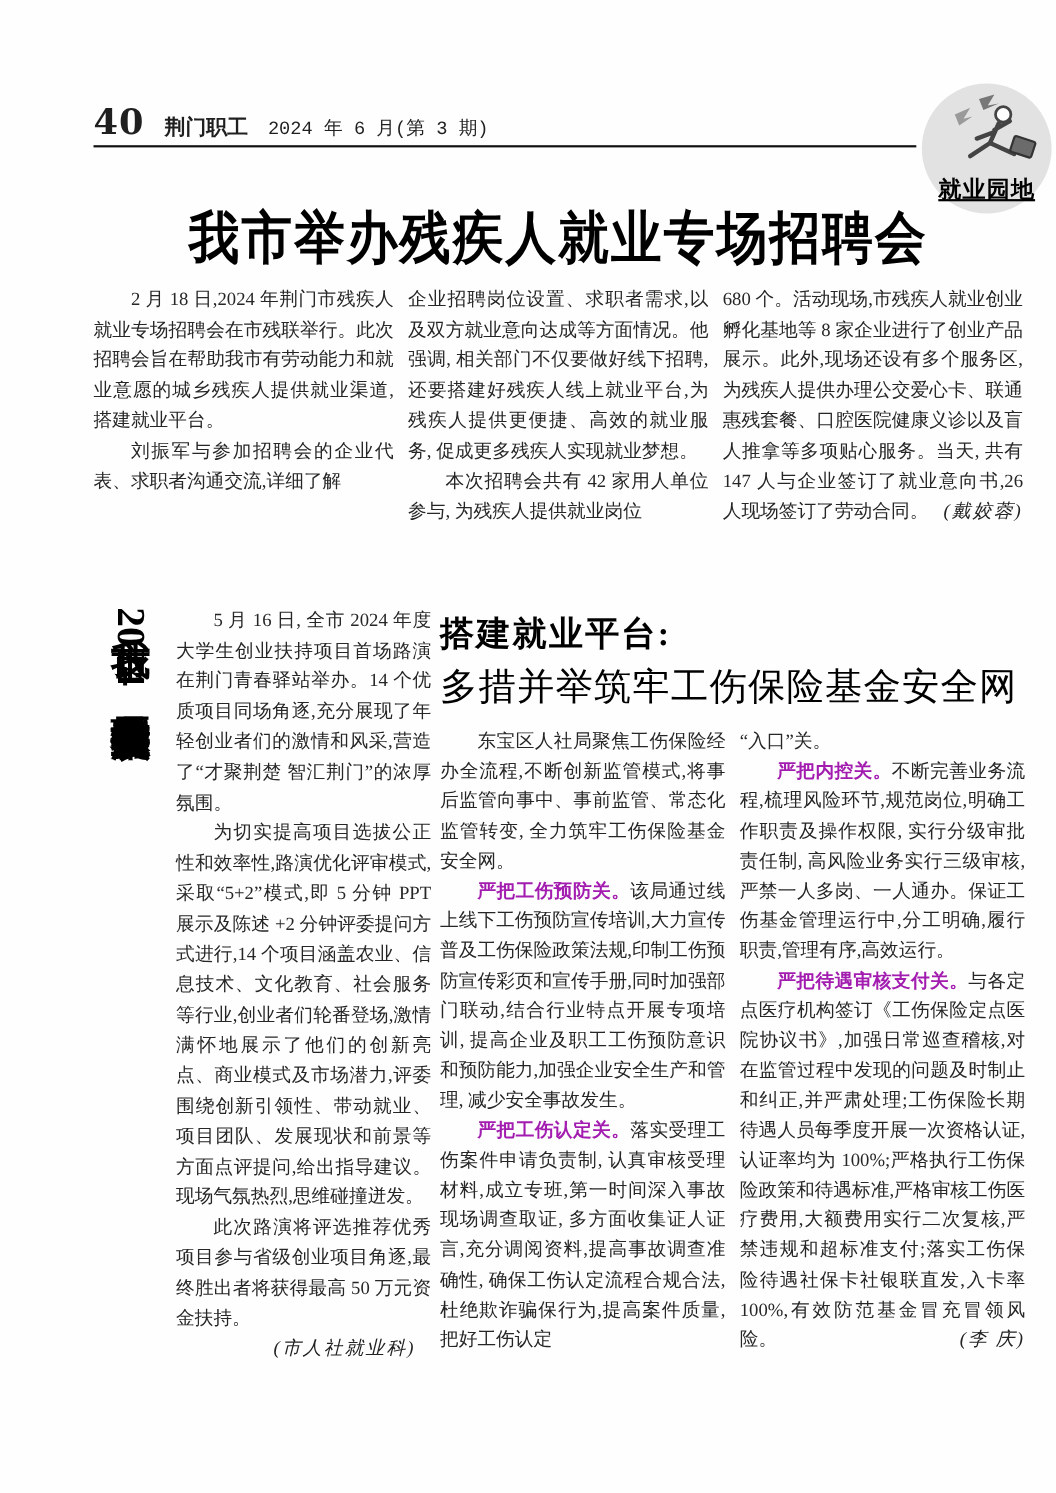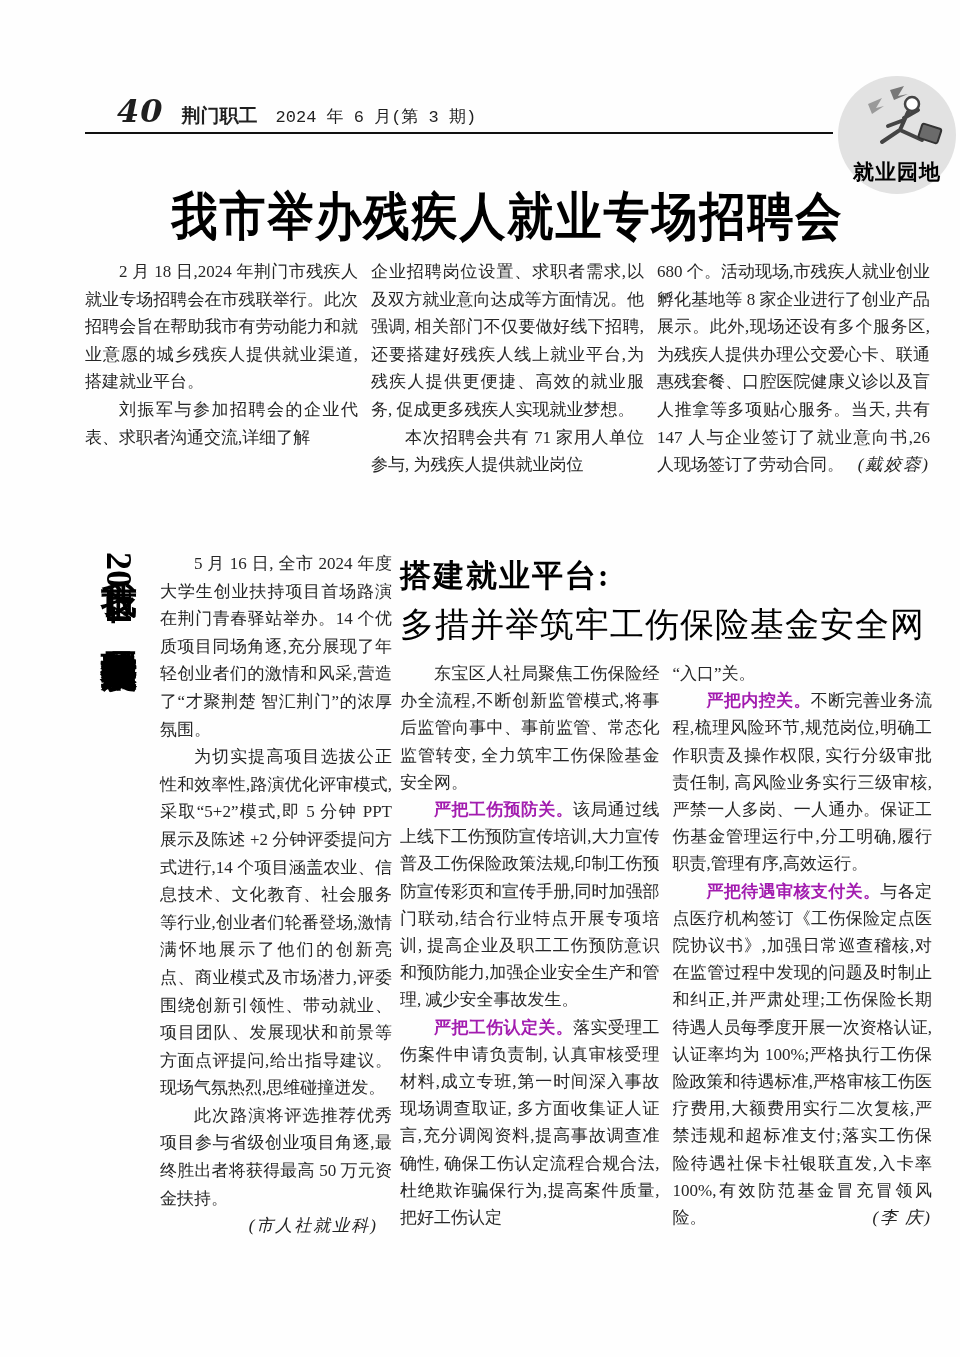--- a/index.html
+++ b/index.html
@@ -11,41 +11,41 @@
     font-family:"Liberation Serif", serif;
     color:#1f1f1f;
   }
   
   .masthead{
     position:absolute;left:85px;top:92px;
     display:flex;align-items:baseline;gap:18px;
     white-space:nowrap;
   }
   .page-num{
-    font-size:32px;font-weight:700;font-style:italic;
-    font-family:"DejaVu Serif", serif;letter-spacing:1px;margin-left:32px;
+    font-size:32px;font-weight:700;
+    font-family:"DejaVu Serif", serif;letter-spacing:1px;
   }
   .pub-name{font-size:19px;font-weight:700;font-family:"Liberation Sans", sans-serif;}
   .issue-date{font-size:17px;font-family:Liberation Mono, monospace;}
   .header-rule{
     position:absolute;left:85px;top:132px;width:748px;height:2px;background:#111;
   }
   
   .badge{
     position:absolute;left:838px;top:76px;width:118px;height:118px;
   }
   .badge-circle{
     position:absolute;left:0;top:0;width:118px;height:118px;border-radius:50%;
     background:#e2e2e2;
   }
   .badge svg{position:absolute;left:0;top:-6px;}
   .badge-label{
     position:absolute;left:0;right:0;bottom:8px;text-align:center;
     font-family:"Liberation Sans", sans-serif;
-    font-weight:700;font-size:21px;color:#000;letter-spacing:1px;
+    font-weight:700;font-size:21px;color:#000;letter-spacing:1px;text-decoration:underline;
   }
   
   .a1-title{
     position:absolute;left:85px;width:845px;top:182px;
     text-align:center;
     font-family:"Liberation Sans", sans-serif;
     font-weight:900;font-size:46px;letter-spacing:2px;color:#000;
     transform:scaleY(1.12);transform-origin:top;
   }
   .a1-cols{
@@ -125,21 +125,21 @@
 
   <div class="a1-title">我市举办残疾人就业专场招聘会</div>
 
   <div class="a1-cols">
     <div class="col body-text">
       <p class="indent">2 月 18 日,2024 年荆门市残疾人就业专场招聘会在市残联举行。此次招聘会旨在帮助我市有劳动能力和就业意愿的城乡残疾人提供就业渠道,搭建就业平台。</p>
       <p class="indent">刘振军与参加招聘会的企业代表、求职者沟通交流,详细了解</p>
     </div>
     <div class="col body-text">
       <p>企业招聘岗位设置、求职者需求,以及双方就业意向达成等方面情况。他强调, 相关部门不仅要做好线下招聘, 还要搭建好残疾人线上就业平台,为残疾人提供更便捷、高效的就业服务, 促成更多残疾人实现就业梦想。</p>
-      <p class="indent">本次招聘会共有 71 家用人单位参与, 为残疾人提供就业岗位</p>
+      <p class="indent">本次招聘会共有 42 家用人单位参与, 为残疾人提供就业岗位</p>
     </div>
     <div class="col body-text">
       <p><span>680 个。活动现场,市残疾人就业创业孵化基地等 8 家企业进行了创业产品展示。此外,现场还设有多个服务区, 为残疾人提供办理公交爱心卡、联通惠残套餐、口腔医院健康义诊以及盲人推拿等多项贴心服务。当天, 共有 147 人与企业签订了就业意向书,26 人现场签订了劳动合同。</span><span class="byline-inline">(戴姣蓉)</span></p>
     </div>
   </div>
 
   <div class="a2-vtitle">我市2024年度大学生创业扶持项目首场路演举行</div>
 
   <div class="a2-col body-text">
     <p class="indent">5 月 16 日, 全市 2024 年度大学生创业扶持项目首场路演在荆门青春驿站举办。14 个优质项目同场角逐,充分展现了年轻创业者们的激情和风采,营造了“才聚荆楚 智汇荆门”的浓厚氛围。</p>

